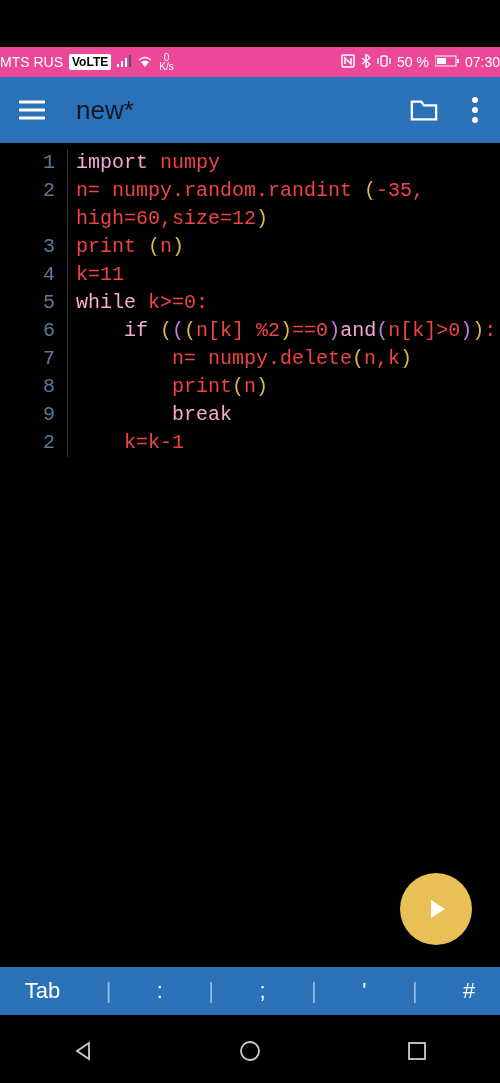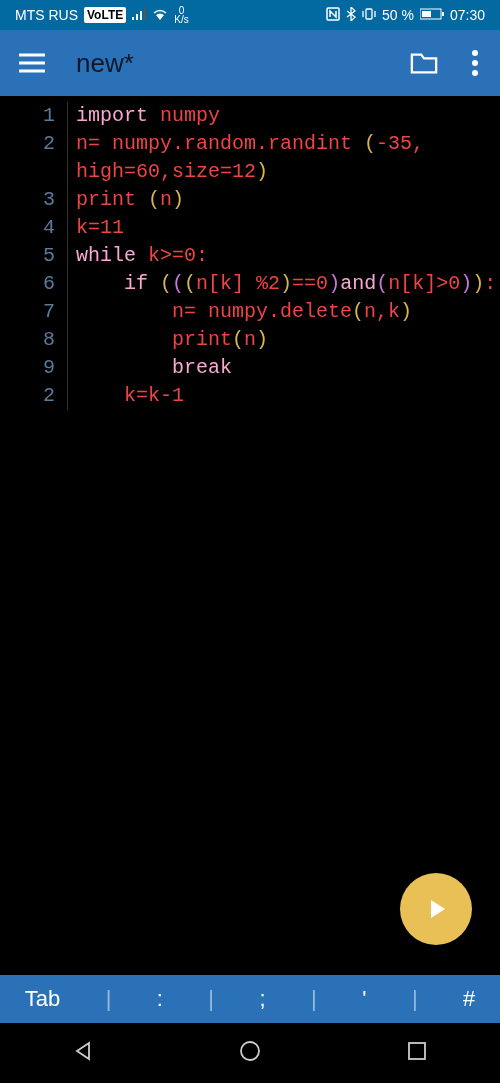--- a/index.html
+++ b/index.html
@@ -1,23 +1,24 @@
 <!DOCTYPE html>
 <html><head>
 <meta charset="utf-8">
 <style>
 * { margin: 0; padding: 0; box-sizing: border-box; }
 body {
   width: 500px; height: 1083px; background: #000;
   font-family: sans-serif; overflow: hidden; position: relative;
 }
 .status-bar {
-  height: 30px; background: #0369a1; color: #fff; display: flex;
-  align-items: center; justify-content: space-between; padding: 0 15px;
+  height: 30px; background: #ec4899; color: #fff; display: flex;
+  align-items: center; justify-content: space-between; padding: 0 0;
   font-size: 14px;
+  margin-top: 47px;
 }
 .status-left, .status-right { display: flex; align-items: center; gap: 6px; }
 .status-left .volte { background: #fff; color: #000; font-size: 12px; padding: 1px 3px; border-radius: 2px; font-weight: bold; }
 .status-icon { font-size: 13px; }
 .kbs { display: flex; flex-direction: column; align-items: center; line-height: 0.9; font-size: 10px; }
 .app-bar {
   height: 66px; background: #2b71b8; color: #0f172a; display: flex;
   align-items: center; padding: 0 18px; gap: 30px;
 }
 .app-title { font-size: 26px; flex: 1; }
@@ -35,21 +36,21 @@
 .kw { color: #f9a8d4; }
 .fn { color: #ef4444; }
 .paren-y { color: #d9b84a; }
 .paren-p { color: #c678dd; }
 .fab {
   position: absolute; right: 28px; bottom: 138px; width: 72px; height: 72px;
   border-radius: 50%; background: #e9c055; display: flex; align-items: center;
   justify-content: center; box-shadow: 0 4px 14px rgba(0,0,0,0.5);
 }
 .key-row {
-  position: absolute; bottom: 60px; left: 0; right: 0; height: 48px;
+  position: absolute; bottom: 68px; left: 0; right: 0; height: 48px;
   background: #2b71b8; display: flex; align-items: center; color: #fff;
   font-size: 22px; justify-content: space-around;
 }
 .key-row .key { flex: 0 0 auto; padding: 0 4px; }
 .key-row .sep { color: rgba(255,255,255,0.5); font-weight: 300; }
 .nav-bar {
   position: absolute; bottom: 0; left: 0; right: 0; height: 60px;
   background: #000; display: flex; align-items: center; justify-content: space-around;
 }
 .nav-bar svg { width: 24px; height: 24px; }

